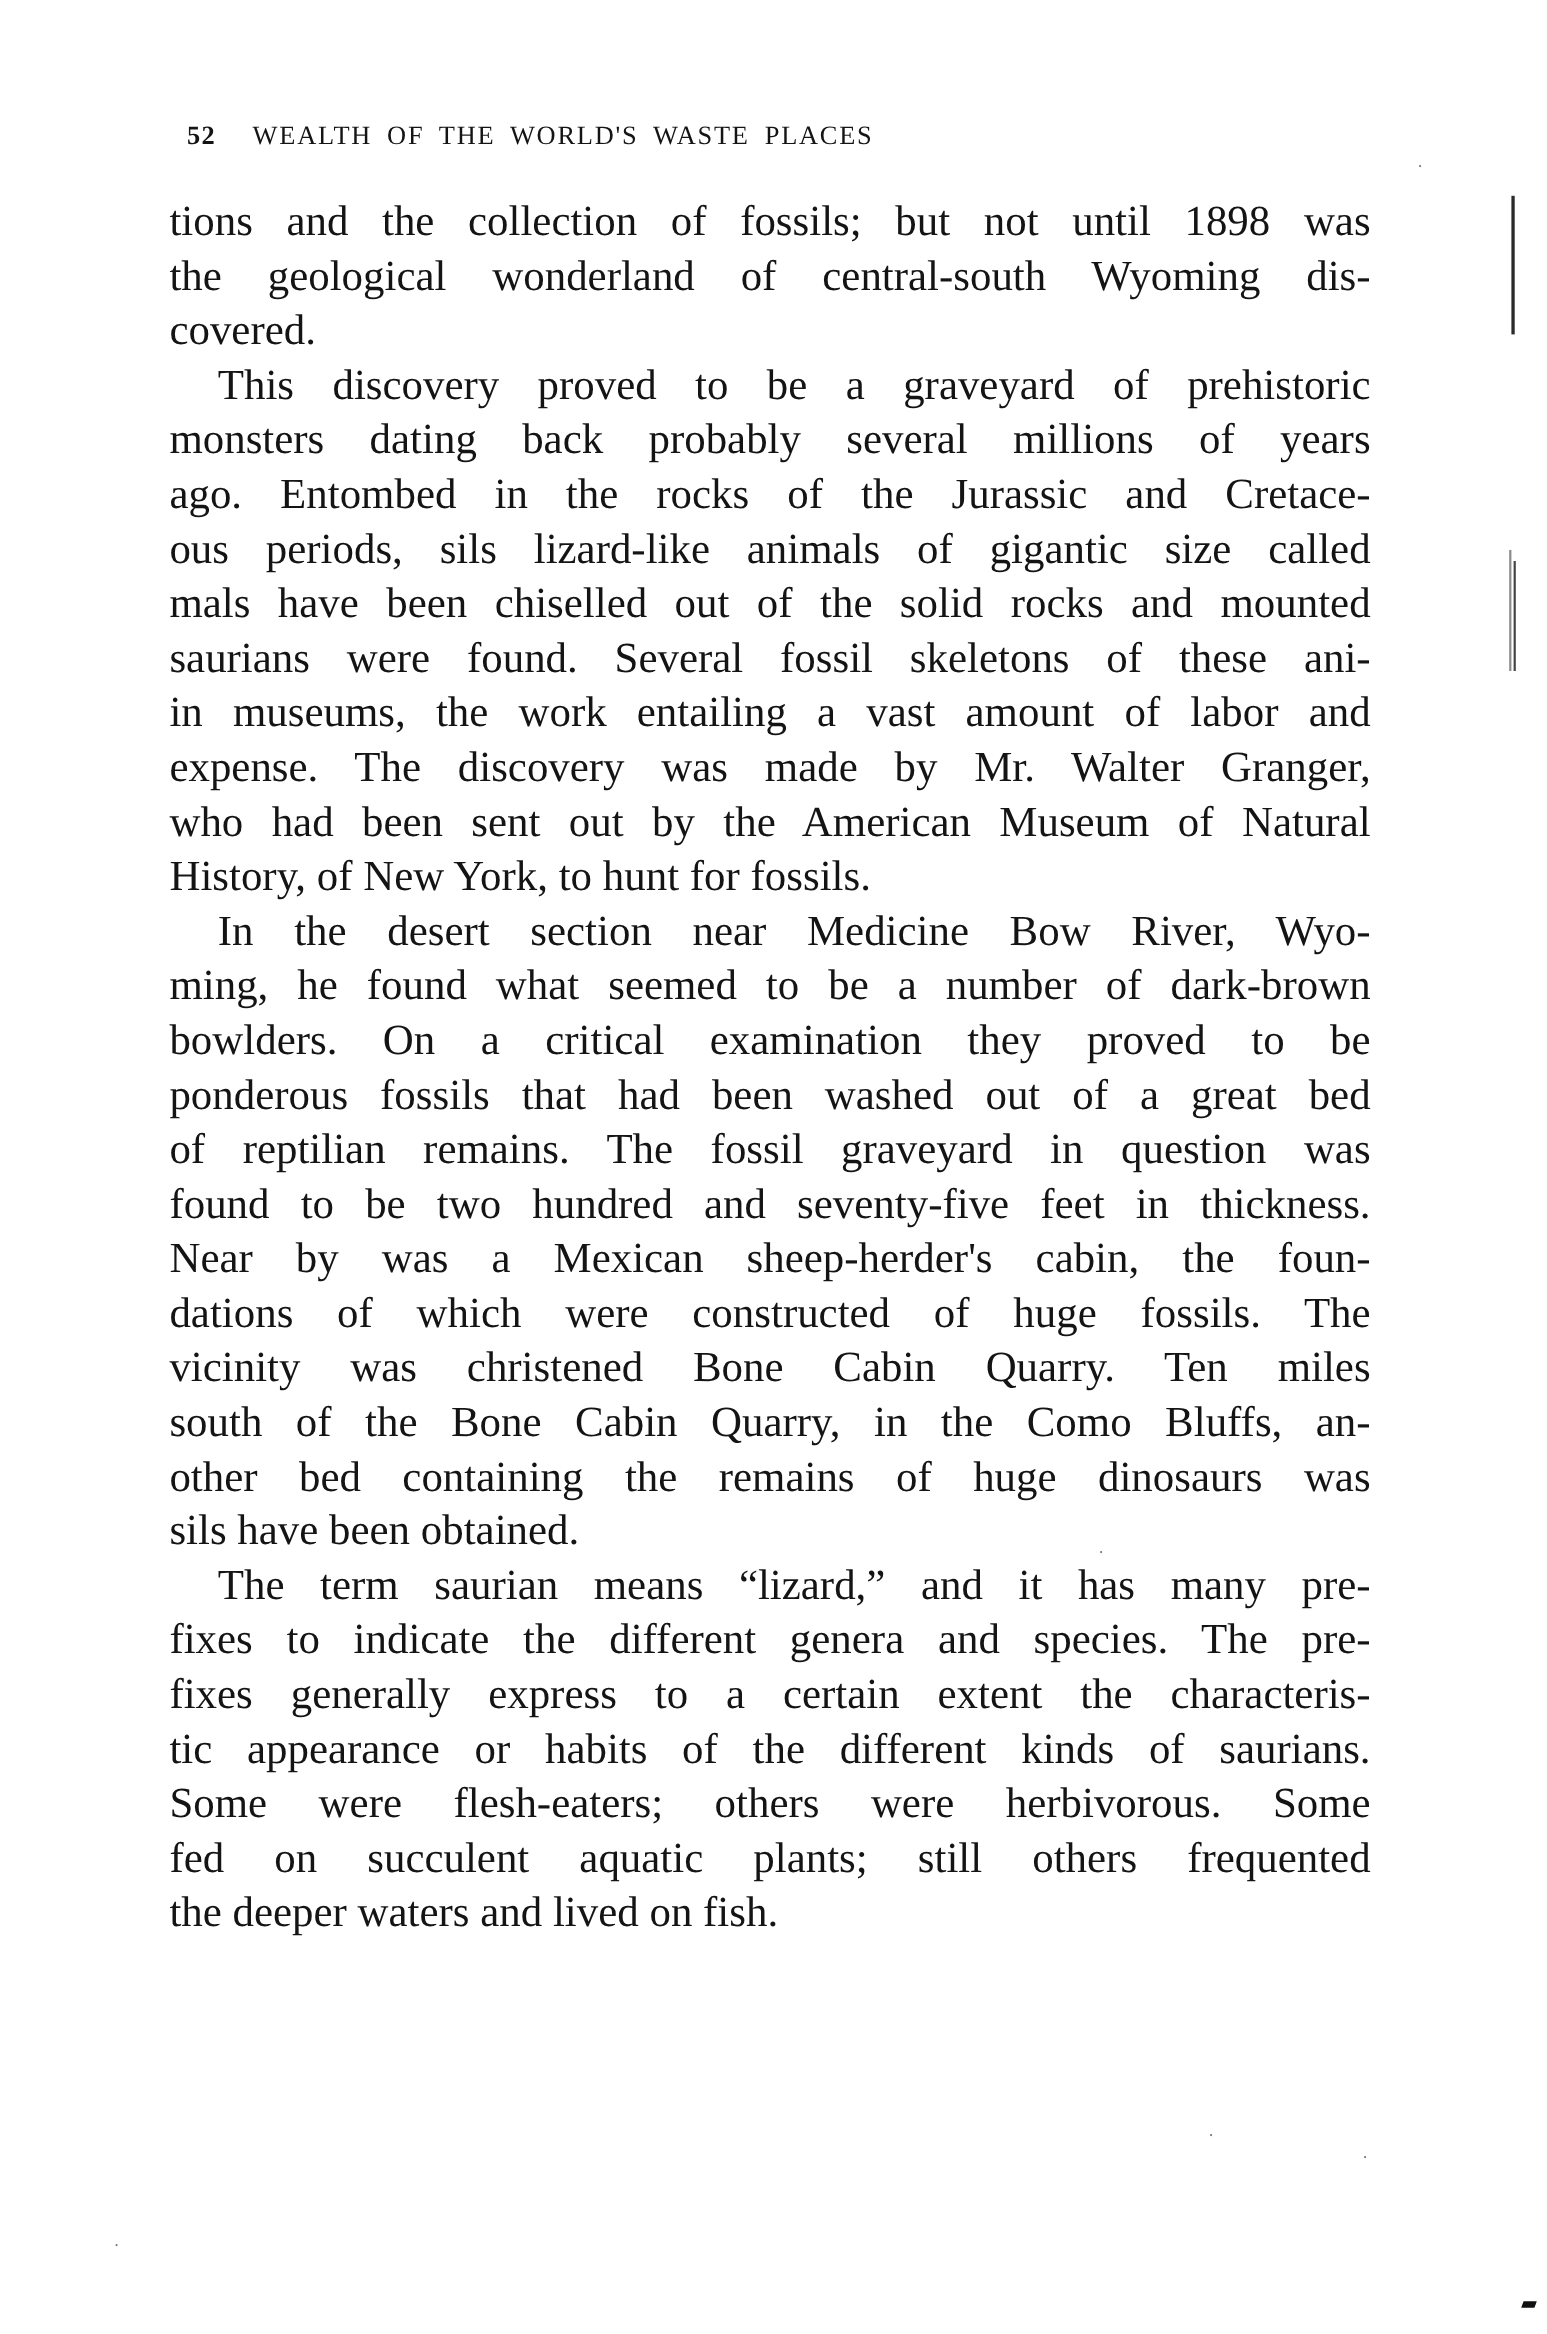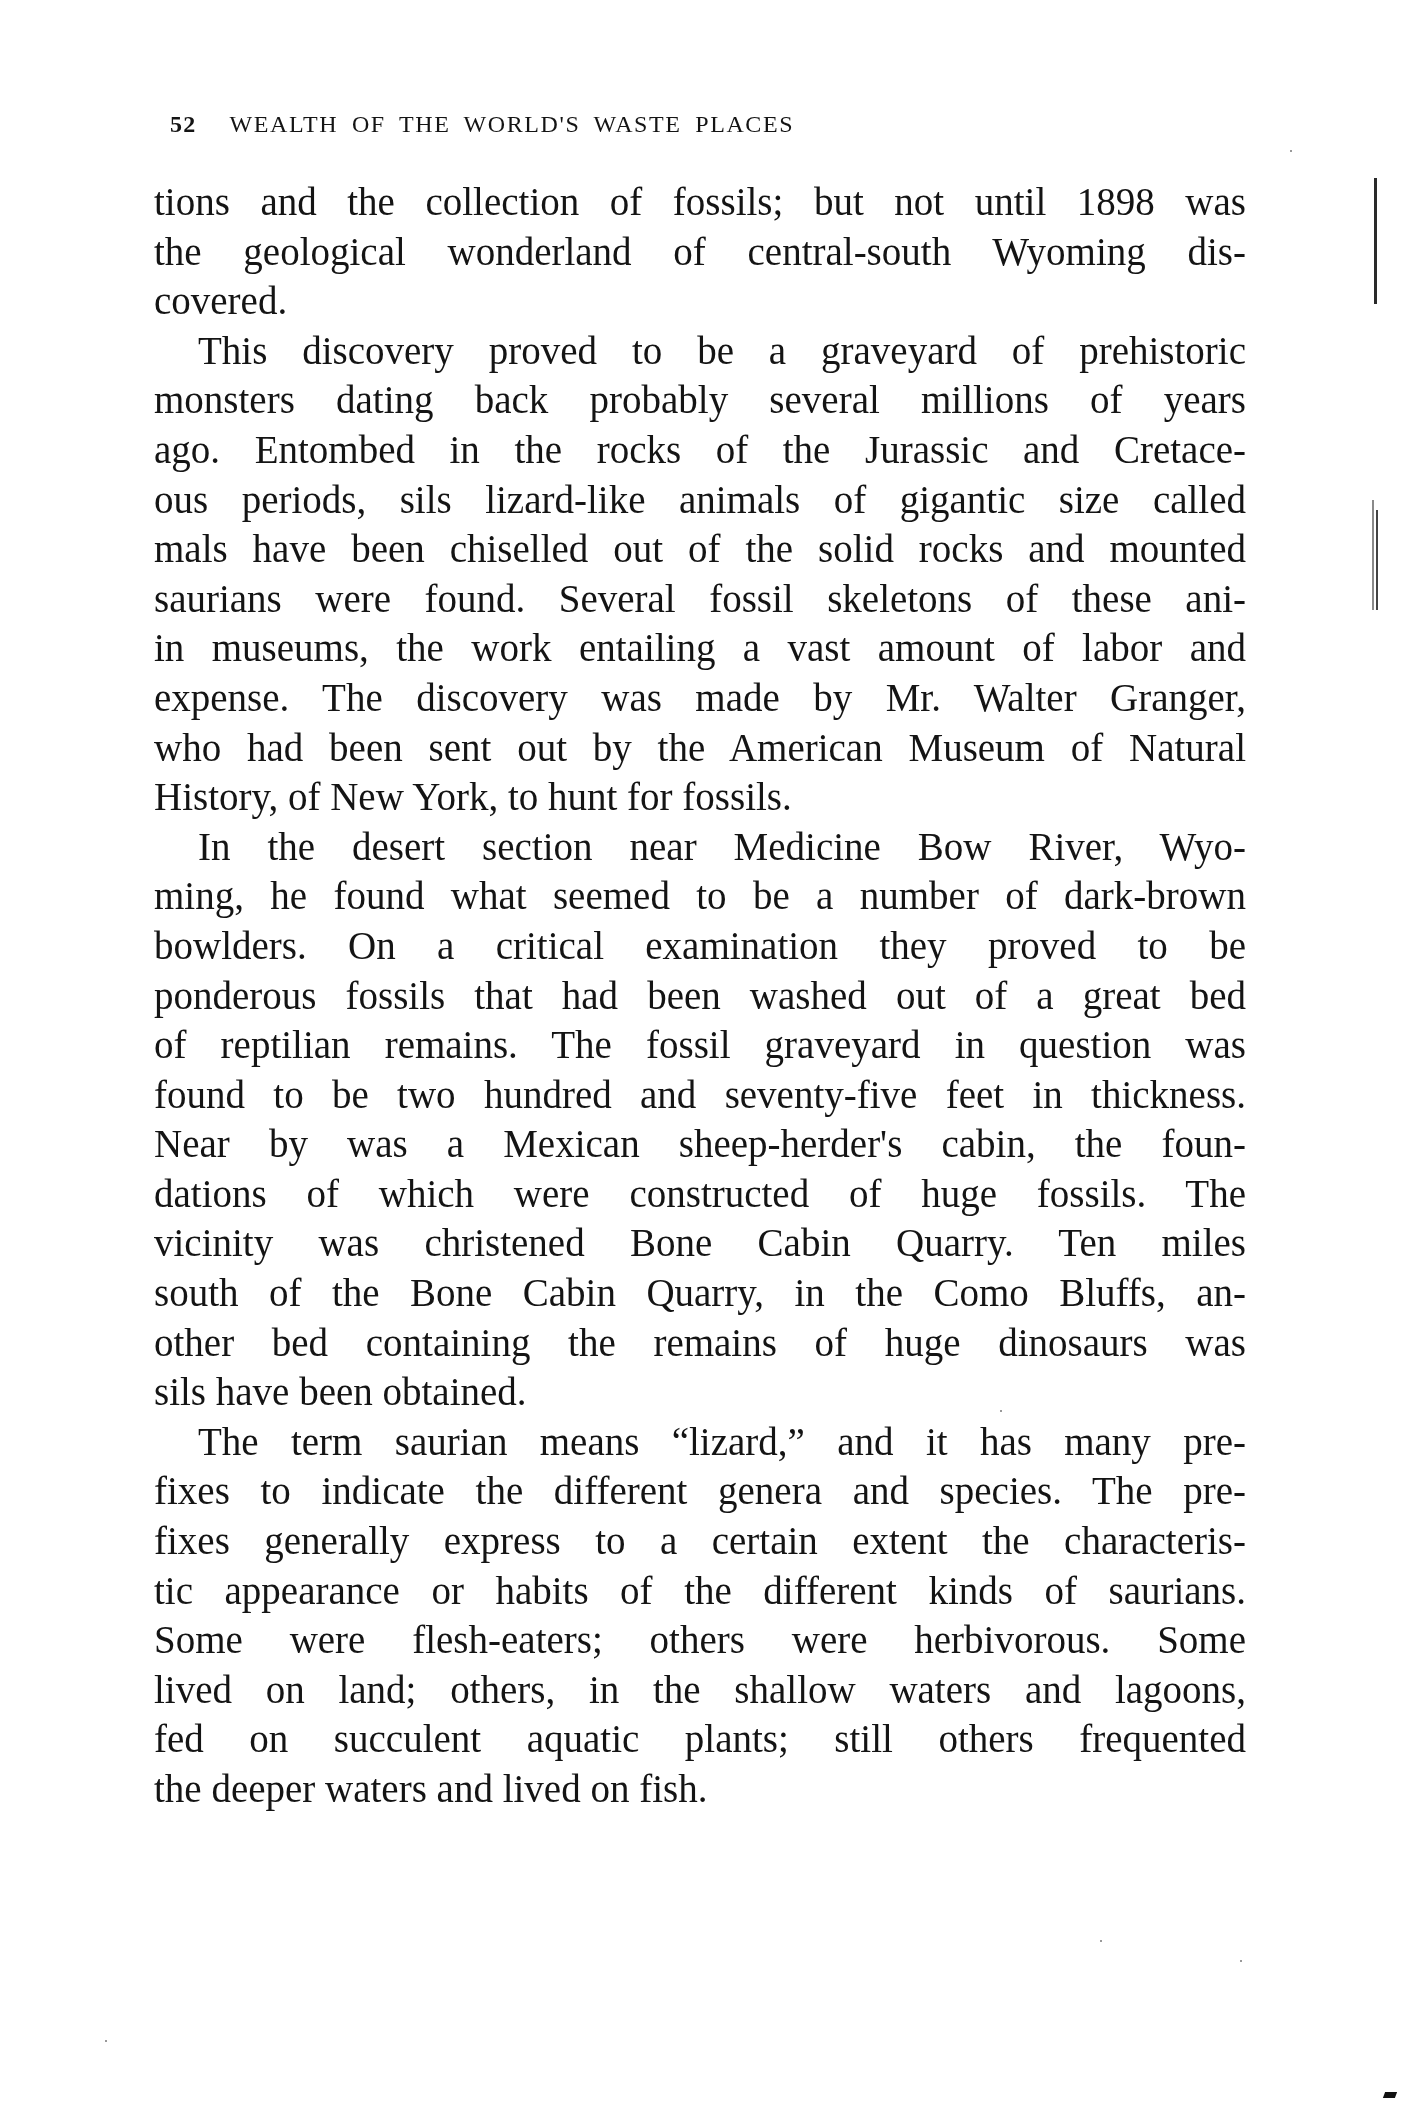--- a/index.html
+++ b/index.html
@@ -111,21 +111,20 @@
         <span class="line">south of the Bone Cabin Quarry, in the Como Bluffs, an-</span>
         <span class="line">other bed containing the remains of huge dinosaurs was</span>
         <span class="line last">sils have been obtained.</span>
       </div>
       <div class="paragraph">
         <span class="line indent">The term saurian means “lizard,” and it has many pre-</span>
         <span class="line">fixes to indicate the different genera and species. The pre-</span>
         <span class="line">fixes generally express to a certain extent the characteris-</span>
         <span class="line">tic appearance or habits of the different kinds of saurians.</span>
         <span class="line">Some were flesh-eaters; others were herbivorous. Some</span>
-        <span class="line">lived on land; others, in the shallow waters and lagoons,</span>
         <span class="line">fed on succulent aquatic plants; still others frequented</span>
         <span class="line last">the deeper waters and lived on fish.</span>
       </div>
     </div>
 
   <div class="scan-mark m1"></div>
   <div class="scan-mark m2"></div>
   <div class="scan-mark m3"></div>
   <div class="scan-mark m4"></div>
   <div class="speck" style="left:1290px;top:150px"></div>

